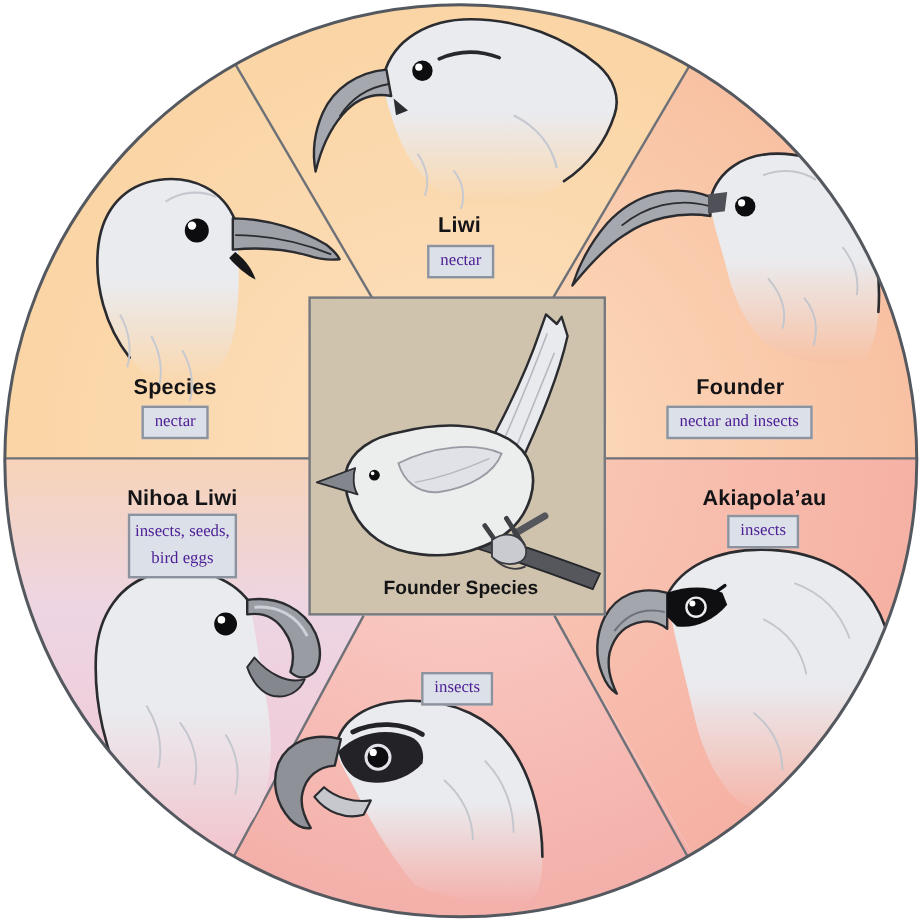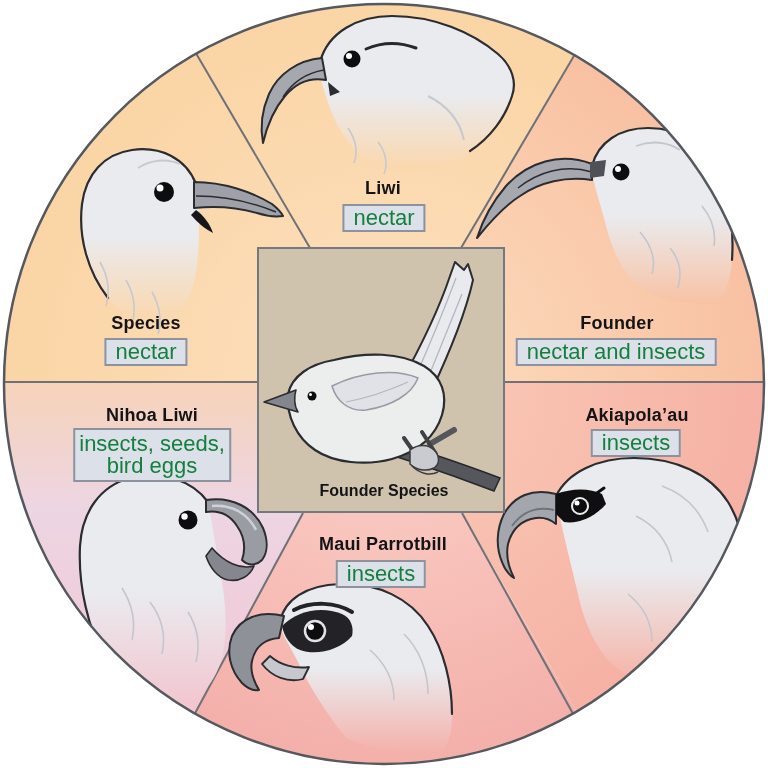--- a/index.html
+++ b/index.html
@@ -8,21 +8,21 @@
     background:#ffffff;font-family:"Liberation Sans",sans-serif;color:#141417;
   }
   .stage svg{position:absolute;left:0;top:0;}
   .lbl{
     position:absolute;transform:translate(-50%,-50%);
     white-space:nowrap;text-align:center;z-index:5;
   }
   .name{font-weight:bold;font-size:18px;letter-spacing:.2px;}
   .diet{
     background:#dce0e9;border:2px solid #8d939e;
-    font-size:22px;padding:1px 9px;line-height:22px;color:#15803d;
+    font-size:14px;padding:1px 9px;line-height:22px;color:#4c1d95;font-family:Liberation Serif, serif;
   }
   .diet.two-line{padding:3px 4px;}
   .diet span{display:block;}
   .founder{font-weight:bold;font-size:16px;}
 </style>
 </head>
 <body>
 
 <div class="stage">
 
@@ -195,21 +195,20 @@
 
   <div class="lbl name" style="left:383px;top:188px">Liwi</div>
   <div class="lbl diet" style="left:384px;top:218px">nectar</div>
 
   <div class="lbl name" style="left:617px;top:323px">Founder</div>
   <div class="lbl diet" style="left:616px;top:352px">nectar and insects</div>
 
   <div class="lbl name" style="left:637px;top:415px">Akiapola’au</div>
   <div class="lbl diet" style="left:636px;top:443px">insects</div>
 
-  <div class="lbl name" style="left:383px;top:544px">Maui Parrotbill</div>
   <div class="lbl diet" style="left:381px;top:574px">insects</div>
 
   <div class="lbl name" style="left:152px;top:415px">Nihoa Liwi</div>
   <div class="lbl diet two-line" style="left:152px;top:455px">
     <span>insects, seeds,</span>
     <span>bird eggs</span>
   </div>
 
   <div class="lbl name" style="left:146px;top:323px">Species</div>
   <div class="lbl diet" style="left:146px;top:352px">nectar</div>

